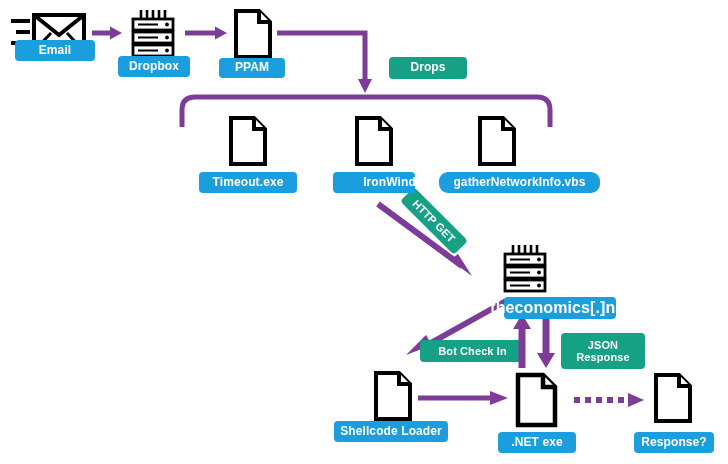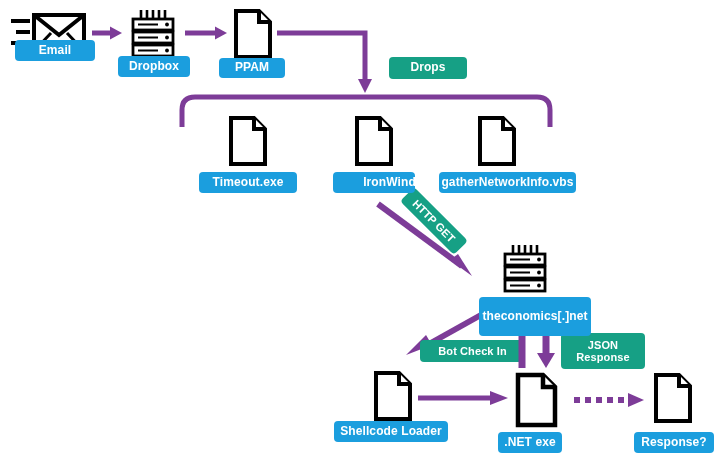--- a/index.html
+++ b/index.html
@@ -212,23 +212,23 @@
   <div class="pill blue" style="left:15px;top:40px;width:80px;height:21px;font-size:12px;">Email</div>
 
   <div class="pill blue" style="left:118px;top:56px;width:72px;height:21px;font-size:12px;">Dropbox</div>
 
   <div class="pill blue" style="left:219px;top:58px;width:66px;height:20px;font-size:12px;">PPAM</div>
 
   <div class="pill blue" style="left:199px;top:172px;width:98px;height:21px;font-size:12px;text-align:center;">Timeout.exe</div>
 
   <div class="pill blue" style="left:333px;top:172px;width:82px;height:21px;font-size:12px;padding-left:39px;">IronWind</div>
 
-  <div class="pill blue" style="left:439px;top:172px;width:137px;height:21px;font-size:12px;">gatherNetworkInfo.vbs</div>
-
-  <div class="pill blue" style="left:479px;top:297px;width:112px;height:39px;font-size:12px;">theconomics[.]net</div>
+  <div class="pill blue" style="left:439px;top:172px;width:161px;height:21px;font-size:12px;border-radius:9px;">gatherNetworkInfo.vbs</div>
+
+  <div class="pill blue" style="left:504px;top:297px;width:112px;height:22px;font-size:16px;">theconomics[.]net</div>
 
   <div class="pill blue" style="left:334px;top:421px;width:114px;height:21px;font-size:12px;">Shellcode Loader</div>
 
-  <div class="pill blue" style="left:498px;top:432px;width:64px;height:21px;font-size:12px;text-align:center;">.NET exe</div>
+  <div class="pill blue" style="left:498px;top:432px;width:78px;height:21px;font-size:12px;text-align:center;">.NET exe</div>
 
   <div class="pill blue" style="left:634px;top:432px;width:80px;height:21px;font-size:12px;">Response?</div>
 
 </div>
 
 </body></html>

